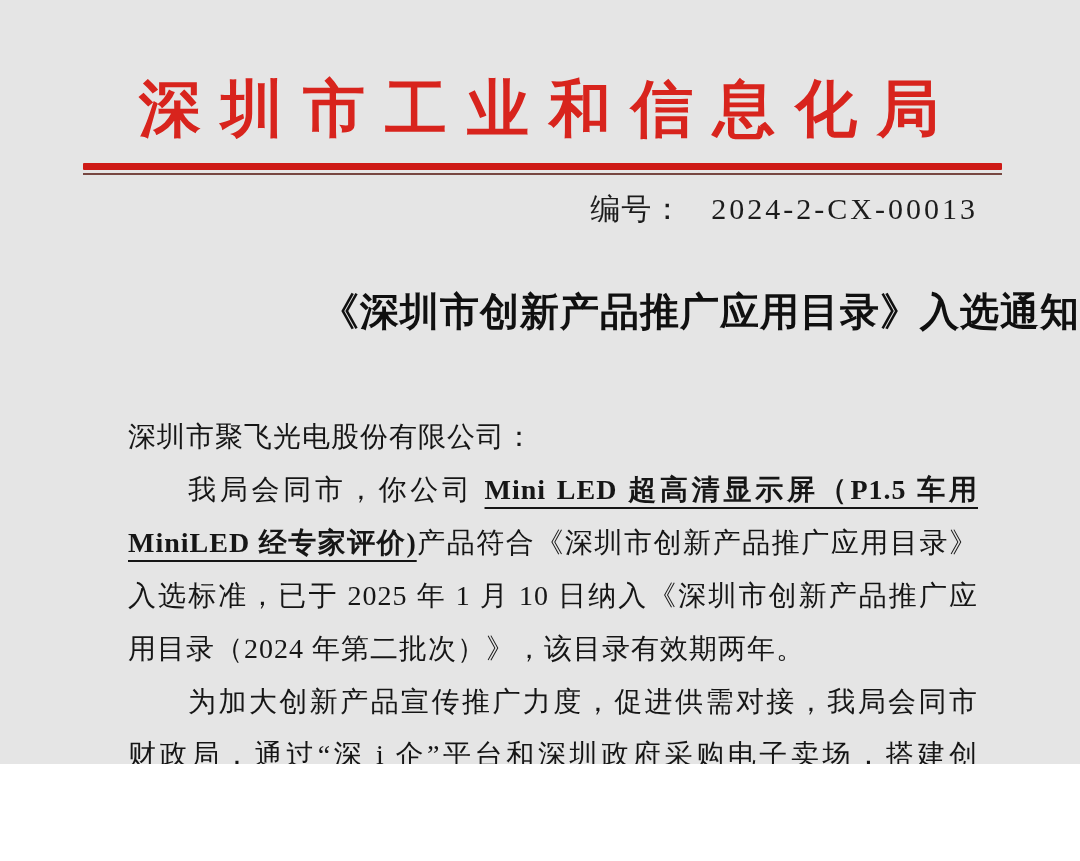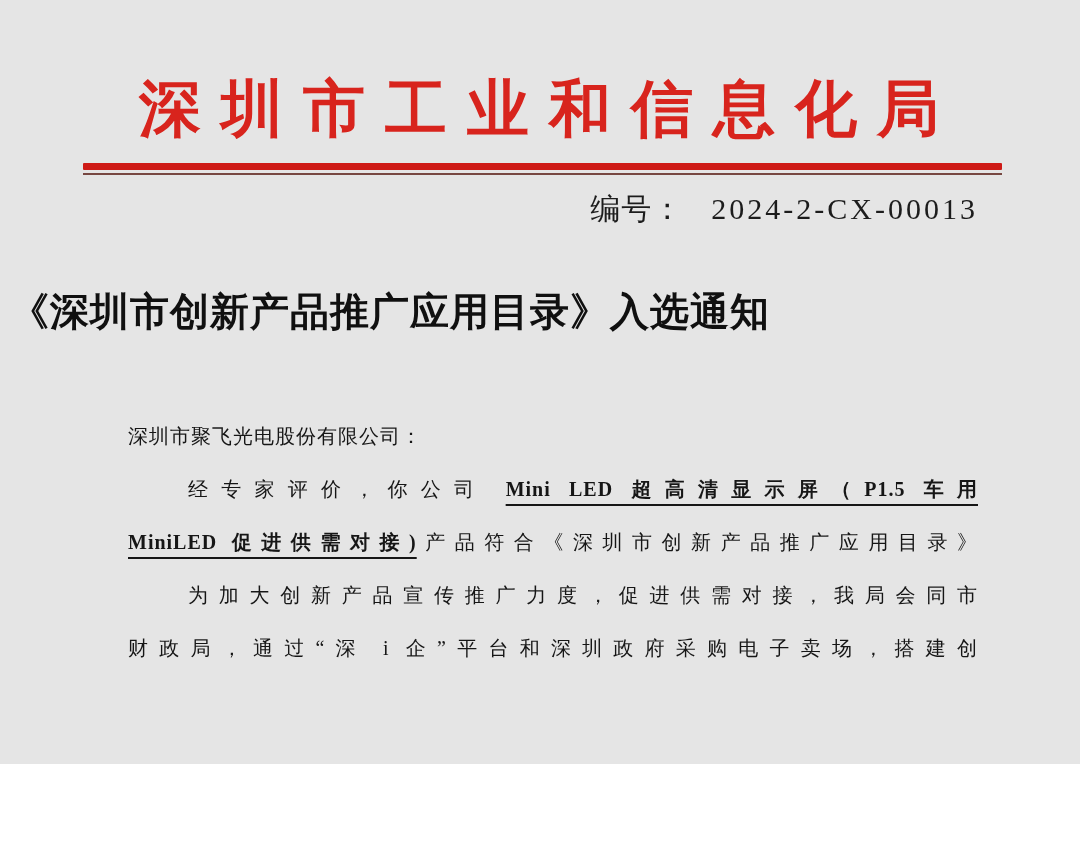--- a/index.html
+++ b/index.html
@@ -47,32 +47,32 @@
     letter-spacing: 1px;
     padding-left: 42px;
   }
   .doc-number .value {
     margin-left: 28px;
     letter-spacing: 3px;
   }
   
   .title {
     margin: 62px 0 0 10px;
-    text-align: left;
+    text-align: right;
     font-size: 39px;
     line-height: 48px;
     font-weight: bold;
     color: #101010;
     letter-spacing: 1px;
   }
   
   .body-block {
     margin: 74px 0 0 128px;
     width: 850px;
-    font-size: 20px;
+    font-size: 28px;
     color: #161616;
   }
   .line {
     height: 53px;
     line-height: 53px;
     letter-spacing: 1px;
     text-align: left;
     overflow: hidden;
   }
   .line.fill {
@@ -100,19 +100,21 @@
   <div class="rule-thin" style="background: rgb(119, 71, 65);"></div>
 
   <div class="doc-number">
     <span class="label">编号：</span><span class="value">2024-2-CX-00013</span>
   </div>
 
   <h1 class="title">《深圳市创新产品推广应用目录》入选通知</h1>
 
   <div class="body-block" id="body-lines">
       <div class="line"><span class="seg">深圳市聚飞光电股份有限公司：</span></div>
-      <div class="line fill indent"><span class="seg">经专家评价，你公司 </span><span class="seg u">Mini LED 超高清显示屏（P1.5 车用</span></div>
-      <div class="line fill"><span class="seg u">MiniLED 促进供需对接)</span><span class="seg">产品符合《深圳市创新产品推广应用目录》</span></div>
+      <div class="line fill indent"><span class="seg">我局会同市，你公司 </span><span class="seg u">Mini LED 超高清显示屏（P1.5 车用</span></div>
+      <div class="line fill"><span class="seg u">MiniLED 经专家评价)</span><span class="seg">产品符合《深圳市创新产品推广应用目录》</span></div>
+      <div class="line fill"><span class="seg">入选标准，已于 2025 年 1 月 10 日纳入《深圳市创新产品推广应</span></div>
+      <div class="line"><span class="seg">用目录（2024 年第二批次）》，该目录有效期两年。</span></div>
       <div class="line fill indent"><span class="seg">为加大创新产品宣传推广力度，促进供需对接，我局会同市</span></div>
       <div class="line fill"><span class="seg">财政局，通过“深 i 企”平台和深圳政府采购电子卖场，搭建创</span></div>
     </div>
 
 </div>
 
 </body></html>

